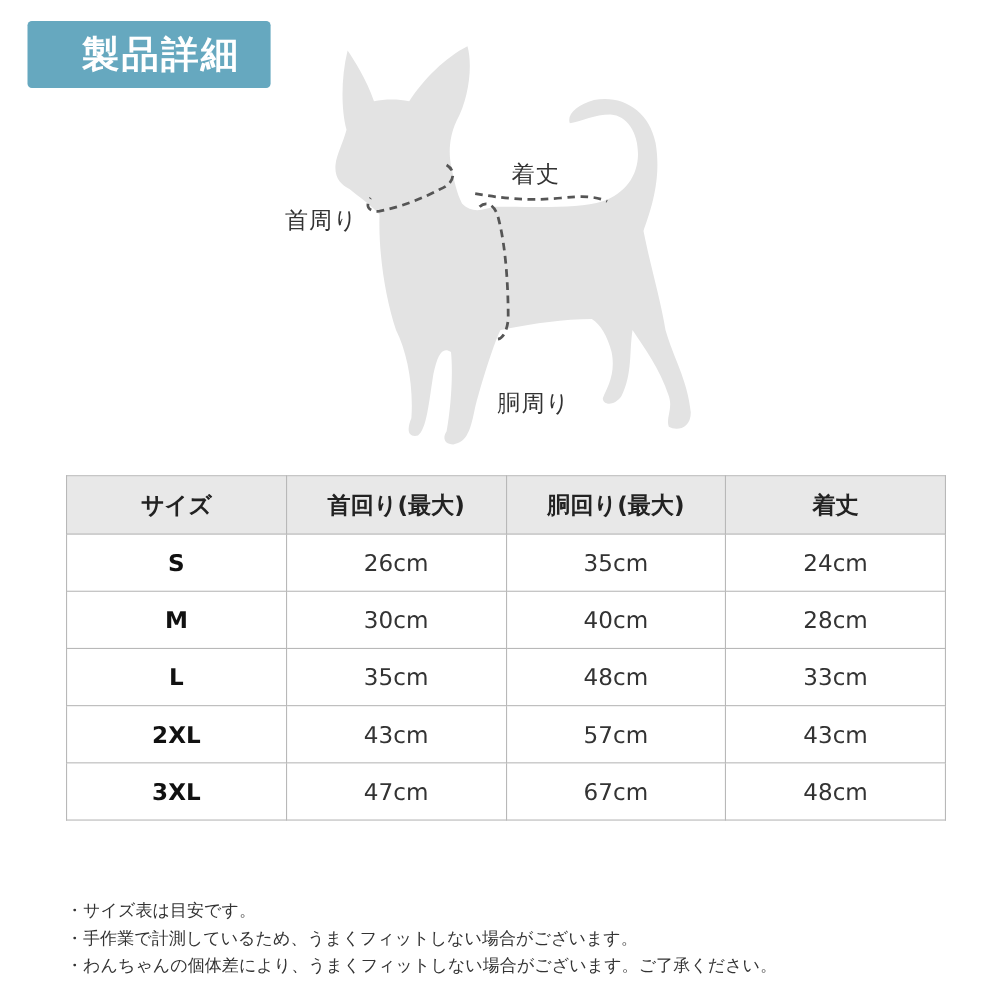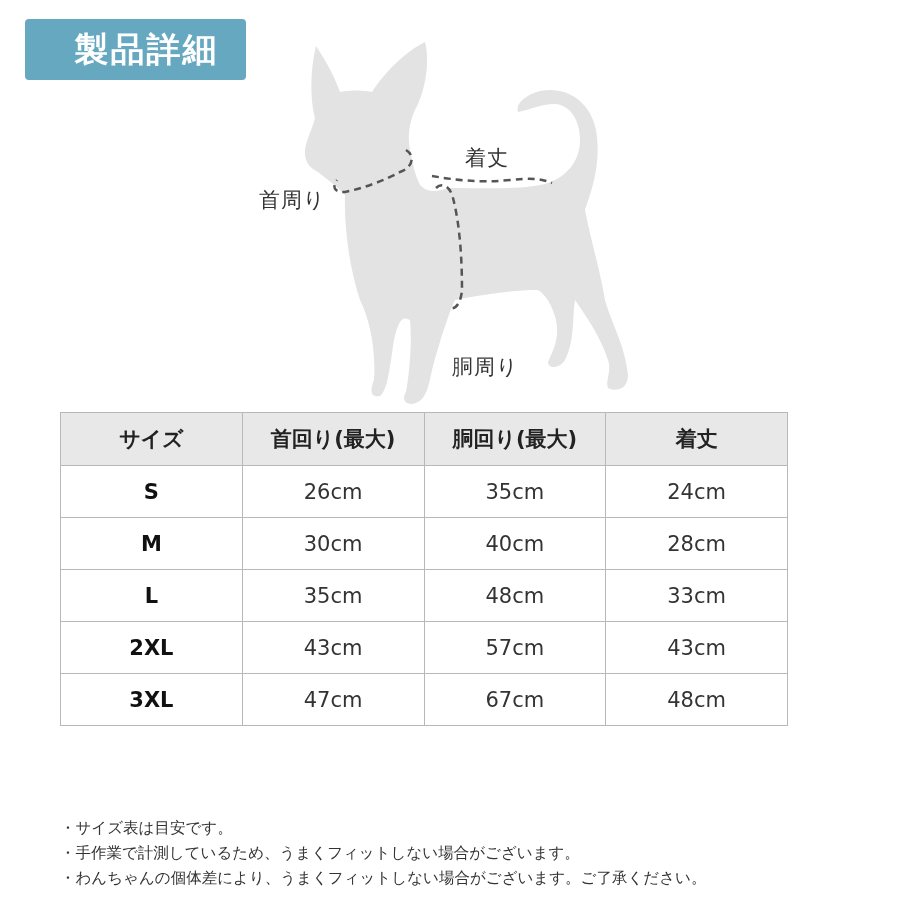--- a/index.html
+++ b/index.html
@@ -20,21 +20,21 @@
     }
 
     .diagram { position: absolute; left: 0; top: 0; width: 900px; height: 420px; }
     .diagram svg { position: absolute; left: 0; top: 0; }
     .dlabel {
       position: absolute; font-size: 21px; color: #333333;
       white-space: nowrap; letter-spacing: 1px;
     }
 
     .size-table {
-      position: absolute; left: 60px; top: 412px; width: 728px;
+      position: absolute; left: 60px; top: 432px; width: 800px;
       border-collapse: collapse; table-layout: fixed;
     }
     .size-table th, .size-table td {
       border: 1px solid #b8b8b8; text-align: center; vertical-align: middle;
       height: 52px;
     }
     .size-table th {
       background: #e8e8e8; font-size: 21px; font-weight: bold; color: #222;
       height: 53px;
     }

